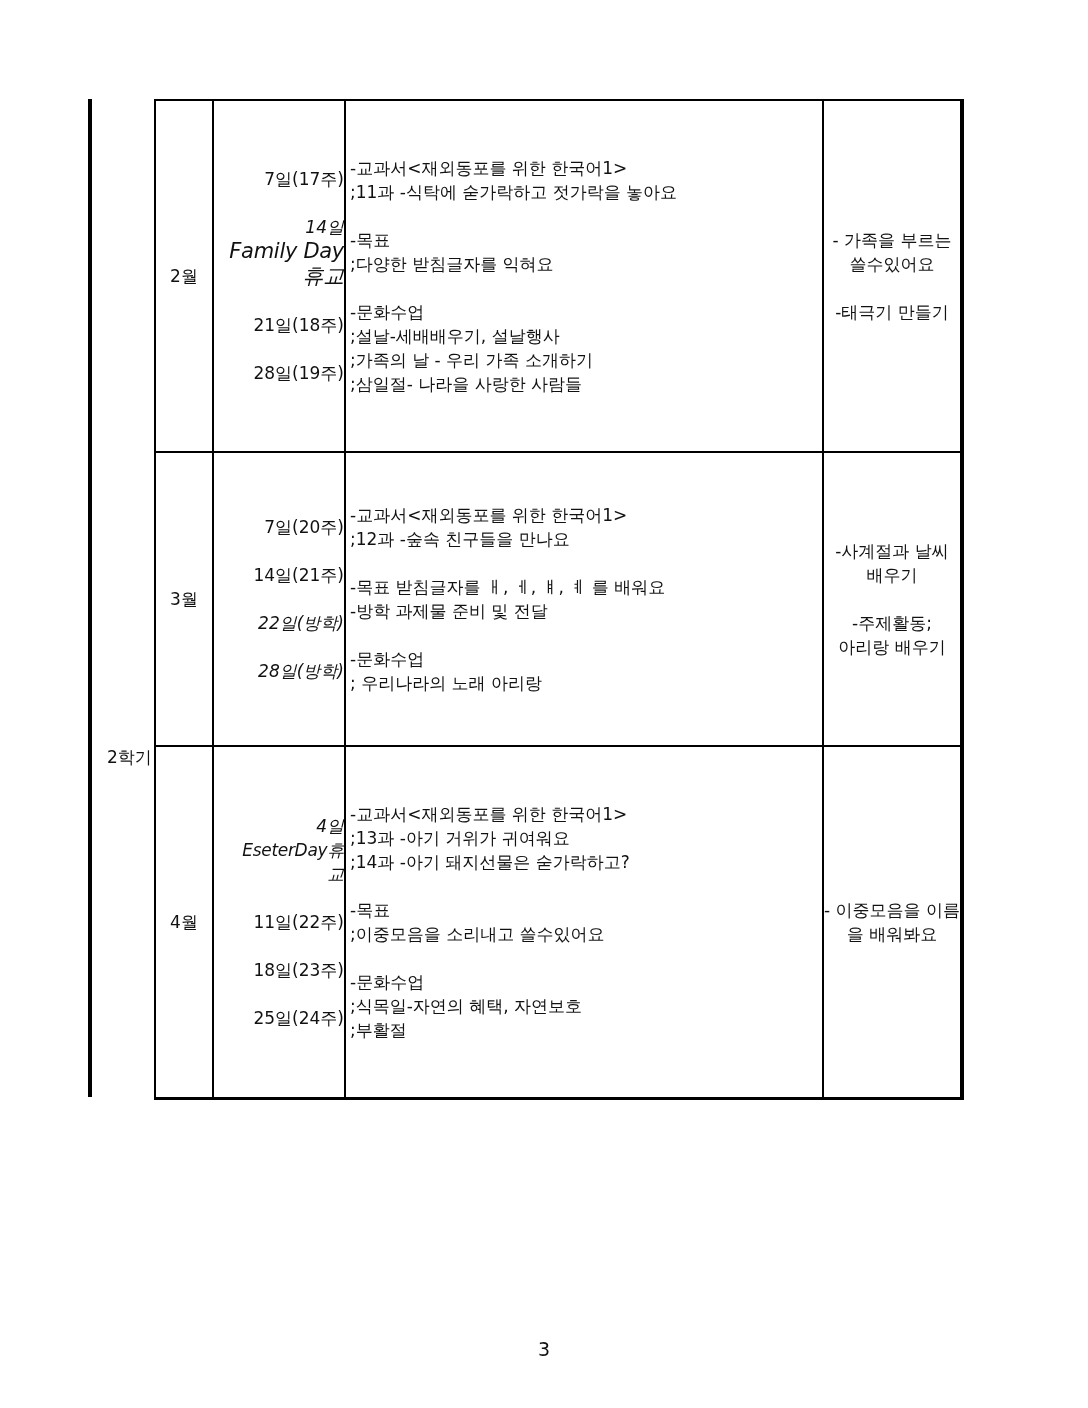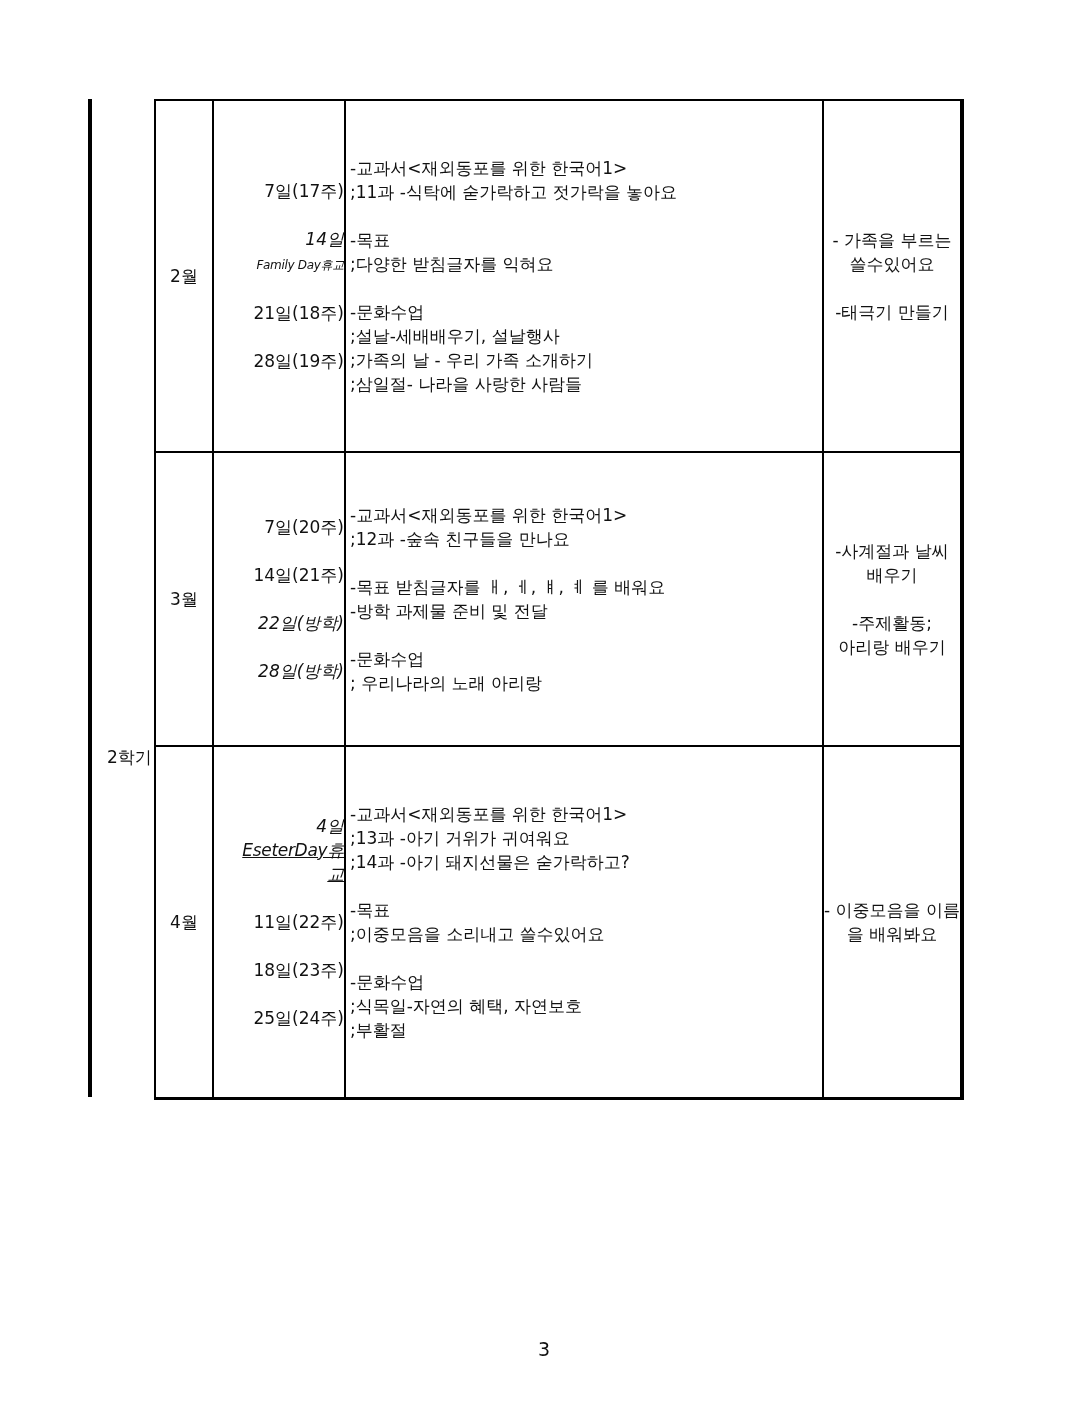--- a/index.html
+++ b/index.html
@@ -69,21 +69,21 @@
       margin: 0 0 24px 0;
     }
     .date-item:last-child {
       margin-bottom: 0;
     }
     .date-item .ital {
       font-style: italic;
     }
     .holiday-note {
       font-style: italic;
-      font-size: 12px;
+      font-size: 21px;
       letter-spacing: -0.3px;
     }
     .content-cell {
       padding-left: 4px !important;
       text-align: left;
     }
     .content-line {
       display: block;
       min-height: 24px;
       white-space: pre;
@@ -195,21 +195,21 @@
       </td>
     </tr>
 
     <tr style="height:352px;">
       <td class="month-cell">
         <span>4월</span>
       </td>
       <td class="date-cell">
         <span class="date-item">
           <span class="ital">4일</span><br>
-          <span class="holiday-note" style="display:inline-block; width:118px; word-break:break-all; font-size:17px;text-decoration:underline;">EseterDay휴교</span>
+          <span class="holiday-note" style="display:inline-block; width:118px; word-break:break-all; font-size:17px;">EseterDay휴교</span>
         </span>
         <span class="date-item">
           <span>11일</span><span>(22주)</span>
         </span>
         <span class="date-item">
           <span>18일</span><span>(23주)</span>
         </span>
         <span class="date-item">
           <span>25일</span><span>(24주)</span>
         </span>

